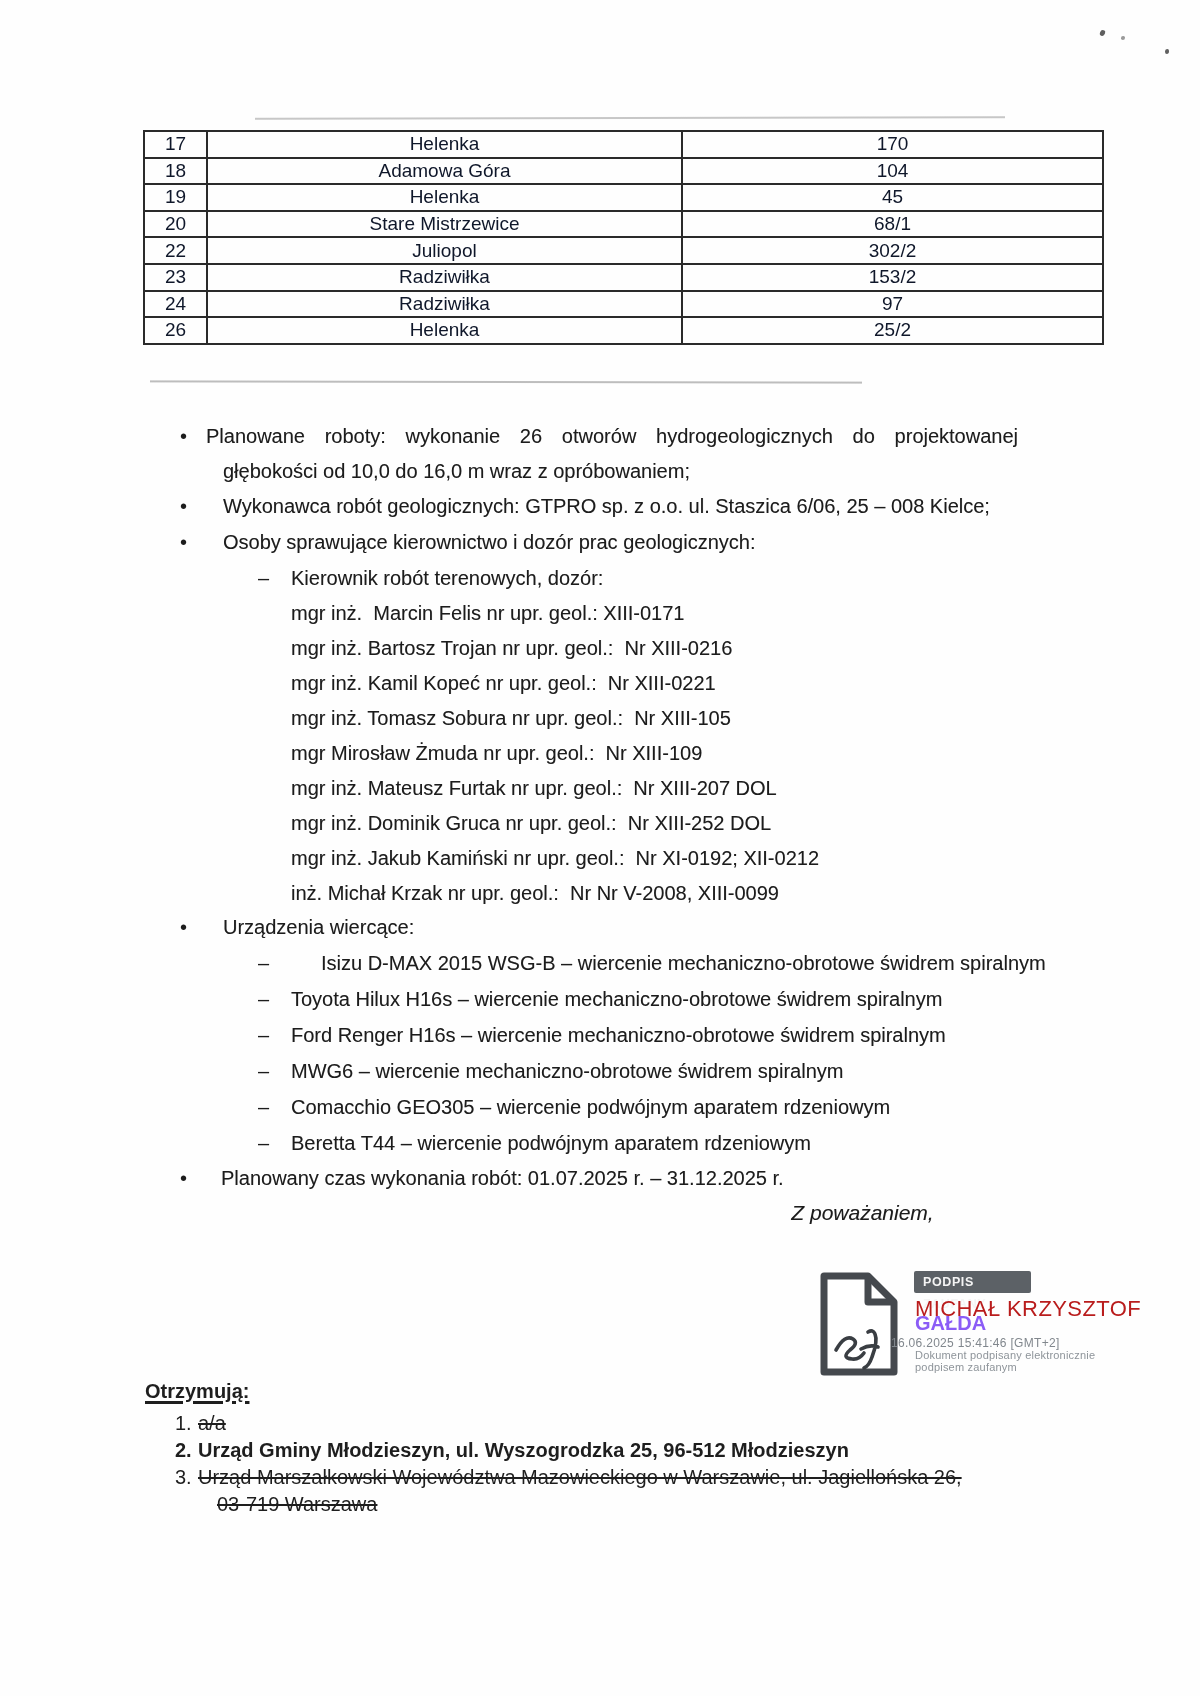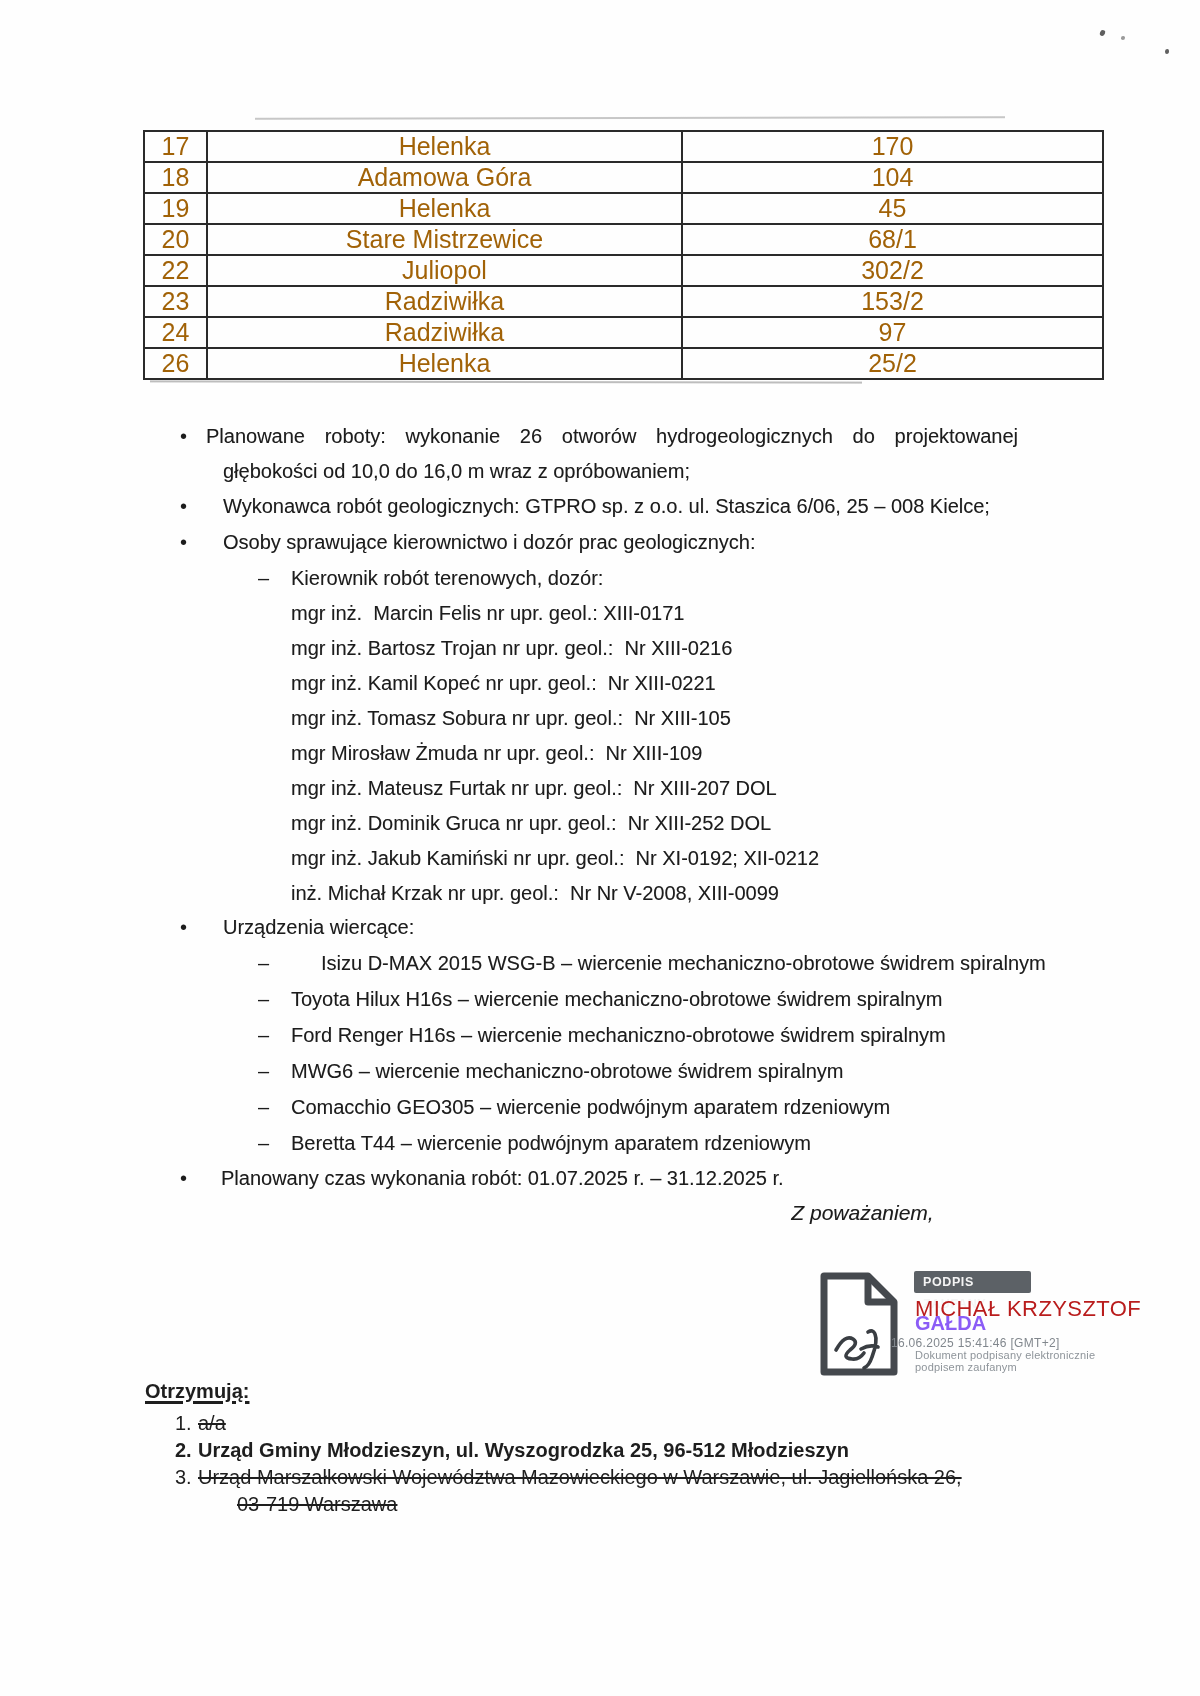--- a/index.html
+++ b/index.html
@@ -12,21 +12,21 @@
     color:#1e1e1e;
     overflow:hidden;
   }
   
   .speck{position:absolute;background:#6c6c6c;border-radius:50% 40% 55% 45%;}
   .artifact-line{position:absolute;background:#c7c7c7;height:2px;filter:blur(.4px);}
   
   .plots-table{
     position:absolute;left:143px;top:130px;
     border-collapse:collapse;table-layout:fixed;width:929px;
-    font-size:25px;color:#a16207;
+    font-size:19px;color:#0f172a;
   }
   .plots-table td{
     border:2px solid #2a2a2a;
     height:24.6px;padding:0 4px;
     text-align:center;vertical-align:middle;
     white-space:nowrap;overflow:hidden;
   }
   .col-no{width:53px;}
   .col-name{width:465px;}
   .col-plot{width:411px;}
@@ -191,17 +191,17 @@
 
   <div class="footer-line bold" style="left:175px;top:1438px;">
     <span class="footer-no">2.</span>
     <span>Urząd Gminy Młodzieszyn, ul. Wyszogrodzka 25, 96-512 Młodzieszyn</span>
   </div>
 
   <div class="footer-line" style="left:175px;top:1465px;">
     <span class="footer-no">3.</span>
     <span class="strike">Urząd Marszałkowski Województwa Mazowieckiego w Warszawie, ul. Jagiellońska 26,</span>
   </div>
-  <div class="footer-line" style="left:217px;top:1492px;margin-left:20px;">
+  <div class="footer-line" style="left:217px;top:1492px;">
     <span class="strike">03-719 Warszawa</span>
   </div>
 
 </div>
 
 </body></html>

